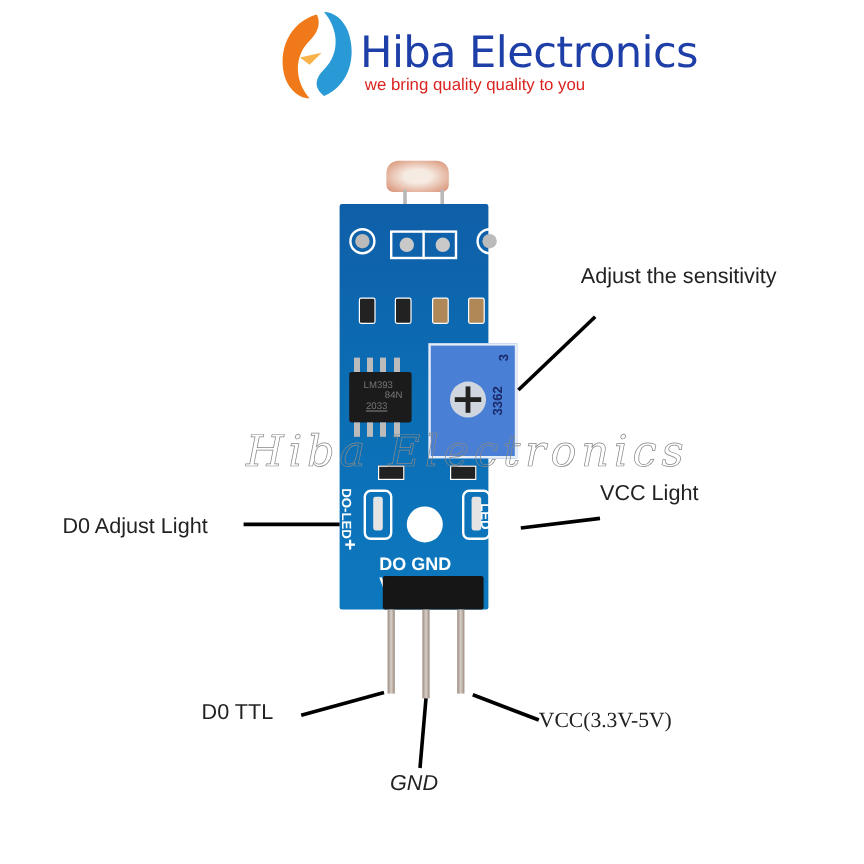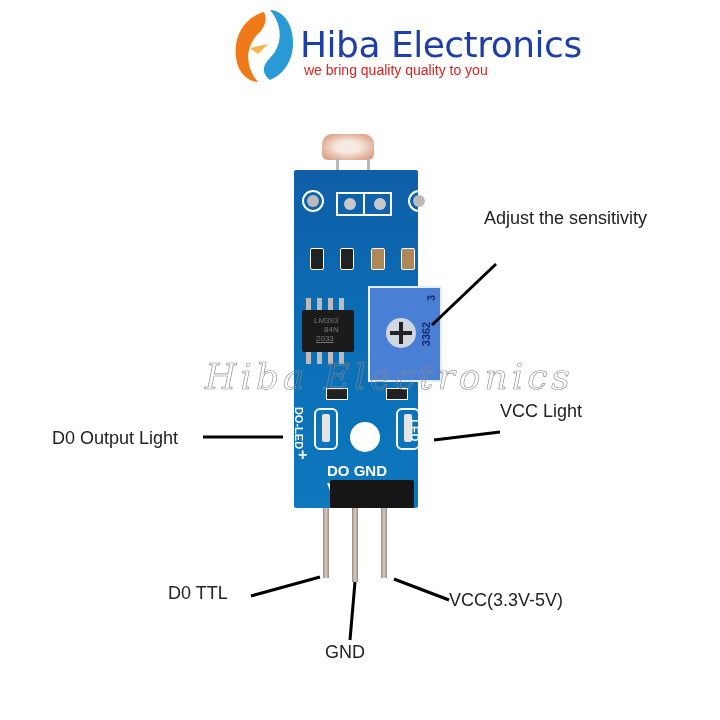--- a/index.html
+++ b/index.html
@@ -2,21 +2,21 @@
 <html><head>
 <meta charset="utf-8">
 <style>
   html,body{margin:0;padding:0;background:#fff;}
   body{width:720px;height:720px;position:relative;overflow:hidden;font-family:"Liberation Sans",sans-serif;}
   .abs{position:absolute;}
   .logo-title{left:300px;top:24px;font-size:36px;color:#1f3fa8;letter-spacing:-0.5px;font-family:"DejaVu Sans",sans-serif;font-weight:normal;}
   .logo-tag{left:304px;top:62px;font-size:14px;color:#d9231f;}
   .label{font-size:18px;color:#222;}
   .watermark{left:205px;top:356px;font-size:36px;color:rgba(120,120,120,0.75);font-family:"DejaVu Serif",serif;font-style:italic;letter-spacing:4px;font-weight:100;-webkit-text-stroke:0.6px #888;color:transparent;}
-  .board{left:294px;top:170px;width:124px;height:338px;background:linear-gradient(180deg,#0f5fa8 0%,#0b6db4 45%,#0d78be 100%);border-radius:2px;}
+  .board{left:283px;top:170px;width:124px;height:338px;background:linear-gradient(180deg,#0f5fa8 0%,#0b6db4 45%,#0d78be 100%);border-radius:2px;}
   .silk{color:#fff;font-size:11px;font-weight:bold;}
 </style>
 </head>
 <body>
 
 <svg class="abs" style="left:228px;top:8px" width="72" height="76" viewBox="0 0 72 76">
   <path d="M36 4 C14 10 2 34 10 58 C14 68 22 74 30 74 C18 60 16 40 30 26 C36 20 40 12 36 4Z" fill="#f07a1a"></path>
   <path d="M42 72 C62 64 70 40 62 18 C58 8 50 2 42 2 C54 16 56 36 42 50 C36 56 32 64 42 72Z" fill="#2a9ad6"></path>
   <path d="M22 40 L40 36 L30 46Z" fill="#f9b24a"></path>
 </svg>
@@ -41,21 +41,21 @@
   <div class="abs" style="left:50px;top:28px;width:12px;height:12px;border-radius:50%;background:#c9c9c9;"></div>
   <div class="abs" style="left:80px;top:28px;width:12px;height:12px;border-radius:50%;background:#c9c9c9;"></div>
 
   <div class="abs" style="left:16px;top:78px;width:12px;height:20px;border:1px solid #fff;background:#222;border-radius:2px;"></div>
   <div class="abs" style="left:46px;top:78px;width:12px;height:20px;border:1px solid #fff;background:#222;border-radius:2px;"></div>
   <div class="abs" style="left:77px;top:78px;width:12px;height:20px;border:1px solid #fff;background:#b08858;border-radius:2px;"></div>
   <div class="abs" style="left:107px;top:78px;width:12px;height:20px;border:1px solid #fff;background:#b08858;border-radius:2px;"></div>
 
   <div class="abs" style="left:8px;top:140px;width:52px;height:42px;background:#1b1b1b;border-radius:2px;">
     <div style="color:#777;font-size:8px;margin:6px 0 0 12px;">LM393</div>
-    <div style="color:#777;font-size:8px;margin-left:22px;">84N</div>
+    <div style="color:#777;font-size:8px;margin-left:22px;text-align:center;">84N</div>
     <div style="color:#777;font-size:8px;margin-left:14px;text-decoration:underline;">2033</div>
   </div>
   <div class="abs" style="left:12px;top:128px;width:44px;height:12px;background:repeating-linear-gradient(90deg,#bbb 0 5px,transparent 5px 11px);"></div>
   <div class="abs" style="left:12px;top:182px;width:44px;height:12px;background:repeating-linear-gradient(90deg,#bbb 0 5px,transparent 5px 11px);"></div>
 
   <div class="abs" style="left:74px;top:116px;width:74px;height:96px;background:#4a7fd6;border:2px solid #e4ecf6;box-sizing:border-box;">
     <div class="abs" style="left:16px;top:30px;width:30px;height:30px;border-radius:50%;background:#cfd6df;">
       <div style="position:absolute;left:13px;top:4px;width:4px;height:22px;background:#222;"></div>
       <div style="position:absolute;left:4px;top:13px;width:22px;height:4px;background:#222;"></div>
     </div>
@@ -92,18 +92,18 @@
   <line x1="432" y1="325" x2="496" y2="264" stroke="#000" stroke-width="3"></line>
   <line x1="203" y1="437" x2="283" y2="437" stroke="#000" stroke-width="3"></line>
   <line x1="434" y1="440" x2="500" y2="432" stroke="#000" stroke-width="3"></line>
   <line x1="251" y1="596" x2="320" y2="577" stroke="#000" stroke-width="3"></line>
   <line x1="355" y1="582" x2="350" y2="640" stroke="#000" stroke-width="3"></line>
   <line x1="394" y1="579" x2="449" y2="600" stroke="#000" stroke-width="3"></line>
 </svg>
 
 <div class="abs watermark">Hiba Electronics</div>
 
-<div class="abs label" style="left:484px;top:208px;">Adjust the sensitivity</div>
-<div class="abs label" style="left:52px;top:428px;">D0 Output Light</div>
+<div class="abs label" style="left:484px;top:220px;">Adjust the sensitivity</div>
+<div class="abs label" style="left:52px;top:428px;">D0 Adjust Light</div>
 <div class="abs label" style="left:500px;top:401px;">VCC Light</div>
 <div class="abs label" style="left:168px;top:583px;">D0 TTL</div>
-<div class="abs label" style="left:325px;top:642px;">GND</div>
-<div class="abs label" style="left:449px;top:590px;">VCC(3.3V-5V)</div>
+<div class="abs label" style="left:325px;top:642px;font-style:italic;">GND</div>
+<div class="abs label" style="left:449px;top:590px;font-family:Liberation Serif, serif;">VCC(3.3V-5V)</div>
 
 </body></html>

